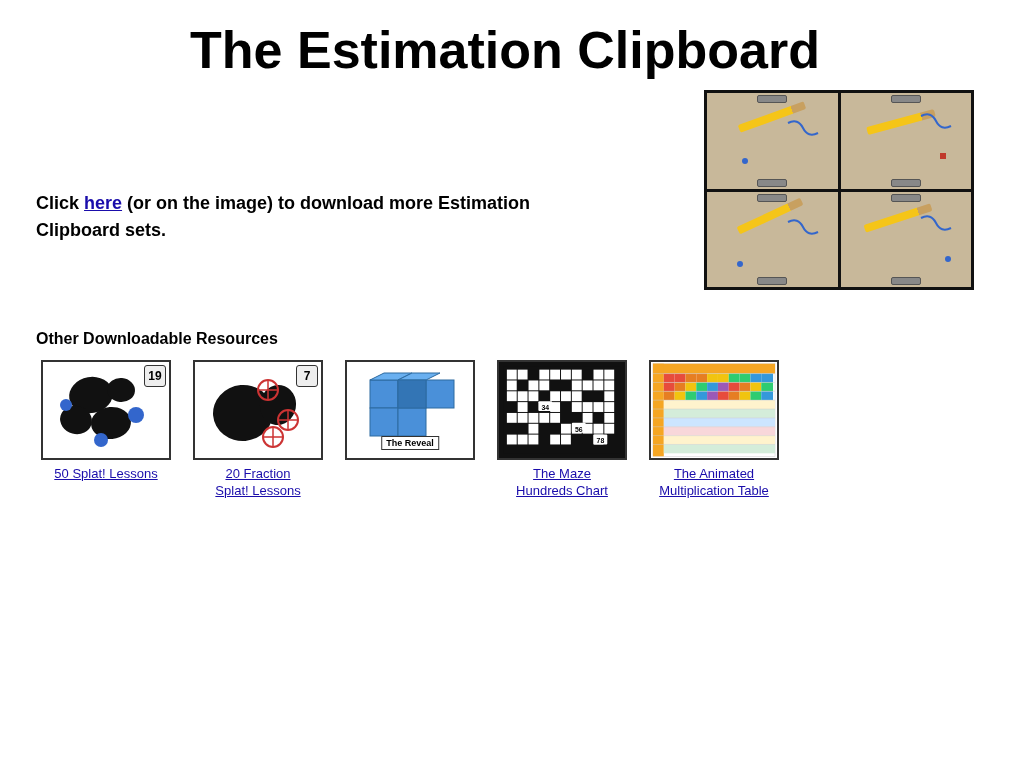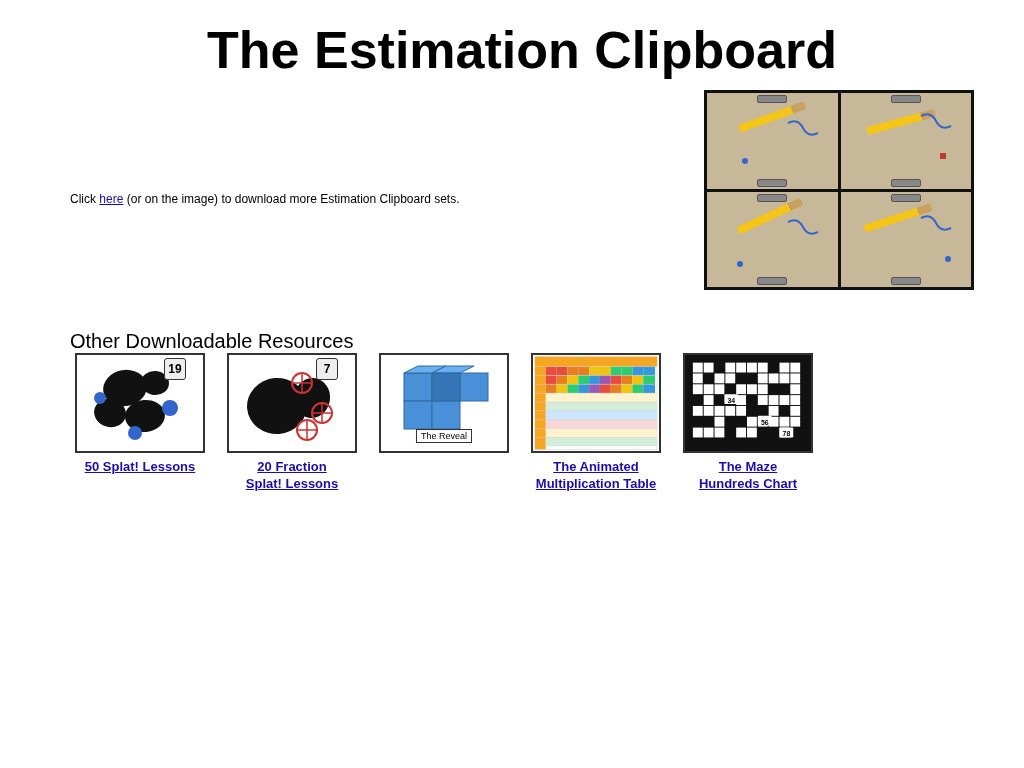--- a/index.html
+++ b/index.html
@@ -6,21 +6,21 @@
     body {
       font-family: Arial, sans-serif;
       background: #fff;
       color: #000;
       width: 1024px;
       min-height: 768px;
       overflow-x: hidden;
     }
     .page {
       width: 1024px;
-      padding: 20px 50px 30px 70px;
+      padding: 20px 50px 30px 36px;
     }
     h1.main-title {
       font-size: 52px;
       font-weight: 900;
       text-align: center;
       margin-bottom: 10px;
       font-family: Arial Black, Arial, sans-serif;
     }
     h2.subtitle {
       font-size: 44px;
@@ -30,22 +30,22 @@
       margin-bottom: 30px;
     }
     .content-section {
       display: flex;
       align-items: flex-start;
       justify-content: space-between;
       margin-bottom: 40px;
       margin-top: 10px;
     }
     .description-text {
-      font-size: 12px;
-      font-weight: normal;
+      font-size: 18px;
+      font-weight: bold;
       padding-top: 100px;
       max-width: 580px;
       line-height: 1.5;
     }
     .description-text a {
       color: #1a0dab;
       text-decoration: underline;
     }
     .clipboard-image {
       width: 270px;
@@ -101,22 +101,23 @@
       left: 35px;
       width: 6px;
       height: 6px;
       background: #3366cc;
       border-radius: 50%;
     }
     .resources-section {
       margin-top: 10px;
     }
     .resources-title {
-      font-size: 20px;
-      font-weight: normal;
+      font-size: 16px;
+      font-weight: bold;
+      margin-bottom: 12px;
     }
     .resources-grid {
       display: flex;
       gap: 12px;
       align-items: flex-start;
       flex-wrap: nowrap;
     }
     .resource-item {
       display: flex;
       flex-direction: column;
@@ -135,30 +136,30 @@
       display: flex;
       align-items: center;
       justify-content: center;
       cursor: pointer;
     }
     .resource-label {
       font-size: 13px;
       color: #1a0dab;
       text-decoration: underline;
       cursor: pointer;
-      font-weight: bold;
+      font-weight: normal;
       line-height: 1.3;
     }
 
     
     .thumb-splat1 { background: #fff; }
     .corner-badge {
       position: absolute;
       top: 3px;
-      right: 17px;
+      right: 3px;
       width: 22px;
       height: 22px;
       background: #eee;
       border: 1px solid #333;
       border-radius: 3px;
       font-size: 12px;
       font-weight: bold;
       display: flex;
       align-items: center;
       justify-content: center;
@@ -168,21 +169,21 @@
     .thumb-fraction { background: #fff; }
 
     
     .thumb-cube { background: #fff; }
     .cube-reveal-label {
       position: absolute;
       bottom: 8px;
       left: 50%;
       transform: translateX(-50%);
       font-size: 9px;
-      font-weight: normal;
+      font-weight: bold;
       color: #000;
       border: 1px solid #333;
       padding: 1px 4px;
       background: #fff;
       white-space: nowrap;
     }
 
     
     .thumb-printable { background: #fff; }
 
@@ -310,20 +311,91 @@
             <polygon points="48,15 62,8 90,8 76,15" fill="#6ab0f0" stroke="#2d6aa0" stroke-width="1"></polygon>
 
             <polygon points="48,15 76,15 76,43 48,43" fill="#3375b5" stroke="#2d6aa0" stroke-width="1"></polygon>
           </svg>
           <div class="cube-reveal-label">The Reveal</div>
         </div>
       </div>
 
 
       <div class="resource-item">
+        <div class="resource-thumb thumb-maze">
+          <svg width="128" height="98" viewBox="0 0 128 98" style="background:#111">
+
+            <rect x="5" y="5" width="118" height="88" fill="#111"></rect>
+
+            <rect x="8" y="8" width="10" height="10" fill="#fff"></rect>
+            <rect x="19" y="8" width="10" height="10" fill="#fff"></rect>
+            <rect x="41" y="8" width="10" height="10" fill="#fff"></rect>
+            <rect x="52" y="8" width="10" height="10" fill="#fff"></rect>
+            <rect x="63" y="8" width="10" height="10" fill="#fff"></rect>
+            <rect x="74" y="8" width="10" height="10" fill="#fff"></rect>
+            <rect x="96" y="8" width="10" height="10" fill="#fff"></rect>
+            <rect x="107" y="8" width="10" height="10" fill="#fff"></rect>
+
+            <rect x="8" y="19" width="10" height="10" fill="#fff"></rect>
+            <rect x="30" y="19" width="10" height="10" fill="#fff"></rect>
+            <rect x="41" y="19" width="10" height="10" fill="#fff"></rect>
+            <rect x="74" y="19" width="10" height="10" fill="#fff"></rect>
+            <rect x="85" y="19" width="10" height="10" fill="#fff"></rect>
+            <rect x="96" y="19" width="10" height="10" fill="#fff"></rect>
+            <rect x="107" y="19" width="10" height="10" fill="#fff"></rect>
+
+            <rect x="8" y="30" width="10" height="10" fill="#fff"></rect>
+            <rect x="19" y="30" width="10" height="10" fill="#fff"></rect>
+            <rect x="30" y="30" width="10" height="10" fill="#fff"></rect>
+            <rect x="52" y="30" width="10" height="10" fill="#fff"></rect>
+            <rect x="63" y="30" width="10" height="10" fill="#fff"></rect>
+            <rect x="74" y="30" width="10" height="10" fill="#fff"></rect>
+            <rect x="107" y="30" width="10" height="10" fill="#fff"></rect>
+
+            <rect x="19" y="41" width="10" height="10" fill="#fff"></rect>
+            <rect x="52" y="41" width="10" height="10" fill="#fff"></rect>
+            <rect x="74" y="41" width="10" height="10" fill="#fff"></rect>
+            <rect x="85" y="41" width="10" height="10" fill="#fff"></rect>
+            <rect x="96" y="41" width="10" height="10" fill="#fff"></rect>
+            <rect x="107" y="41" width="10" height="10" fill="#fff"></rect>
+
+            <rect x="8" y="52" width="10" height="10" fill="#fff"></rect>
+            <rect x="19" y="52" width="10" height="10" fill="#fff"></rect>
+            <rect x="30" y="52" width="10" height="10" fill="#fff"></rect>
+            <rect x="41" y="52" width="10" height="10" fill="#fff"></rect>
+            <rect x="52" y="52" width="10" height="10" fill="#fff"></rect>
+            <rect x="85" y="52" width="10" height="10" fill="#fff"></rect>
+            <rect x="107" y="52" width="10" height="10" fill="#fff"></rect>
+
+            <rect x="30" y="63" width="10" height="10" fill="#fff"></rect>
+            <rect x="63" y="63" width="10" height="10" fill="#fff"></rect>
+            <rect x="74" y="63" width="10" height="10" fill="#fff"></rect>
+            <rect x="85" y="63" width="10" height="10" fill="#fff"></rect>
+            <rect x="96" y="63" width="10" height="10" fill="#fff"></rect>
+            <rect x="107" y="63" width="10" height="10" fill="#fff"></rect>
+
+            <rect x="8" y="74" width="10" height="10" fill="#fff"></rect>
+            <rect x="19" y="74" width="10" height="10" fill="#fff"></rect>
+            <rect x="30" y="74" width="10" height="10" fill="#fff"></rect>
+            <rect x="52" y="74" width="10" height="10" fill="#fff"></rect>
+            <rect x="63" y="74" width="10" height="10" fill="#fff"></rect>
+            <rect x="96" y="74" width="10" height="10" fill="#fff"></rect>
+
+            <rect x="40" y="40" width="14" height="10" fill="#fff" rx="1"></rect>
+            <text x="47" y="49" font-size="7" text-anchor="middle" fill="#000" font-weight="bold">34</text>
+            <rect x="74" y="62" width="14" height="10" fill="#fff" rx="1"></rect>
+            <text x="81" y="71" font-size="7" text-anchor="middle" fill="#000" font-weight="bold">56</text>
+            <rect x="96" y="74" width="14" height="10" fill="#fff" rx="1"></rect>
+            <text x="103" y="83" font-size="7" text-anchor="middle" fill="#000" font-weight="bold">78</text>
+          </svg>
+        </div>
+        <a class="resource-label" href="#">The Maze<br>Hundreds Chart</a>
+      </div>
+
+      <div class="resource-item">
         <div class="resource-thumb thumb-mult">
           <svg width="128" height="98" viewBox="0 0 128 98">
 
             <rect x="2" y="2" width="124" height="94" fill="#fff" stroke="#ccc" stroke-width="0.5"></rect>
 
             <rect x="2" y="2" width="124" height="10" fill="#f5a623"></rect>
 
             <rect x="2" y="2" width="11" height="94" fill="#f5a623"></rect>
 
             <rect x="13" y="12" width="11" height="9" fill="#e74c3c"></rect>
@@ -373,87 +445,16 @@
             <line x1="2" y1="48" x2="126" y2="48" stroke="#ccc" stroke-width="0.5"></line>
             <line x1="2" y1="57" x2="126" y2="57" stroke="#ccc" stroke-width="0.5"></line>
             <line x1="2" y1="66" x2="126" y2="66" stroke="#ccc" stroke-width="0.5"></line>
             <line x1="2" y1="75" x2="126" y2="75" stroke="#ccc" stroke-width="0.5"></line>
             <line x1="2" y1="84" x2="126" y2="84" stroke="#ccc" stroke-width="0.5"></line>
           </svg>
         </div>
         <a class="resource-label" href="#">The Animated<br>Multiplication Table</a>
       </div>
 
-      <div class="resource-item">
-        <div class="resource-thumb thumb-maze">
-          <svg width="128" height="98" viewBox="0 0 128 98" style="background:#111">
-
-            <rect x="5" y="5" width="118" height="88" fill="#111"></rect>
-
-            <rect x="8" y="8" width="10" height="10" fill="#fff"></rect>
-            <rect x="19" y="8" width="10" height="10" fill="#fff"></rect>
-            <rect x="41" y="8" width="10" height="10" fill="#fff"></rect>
-            <rect x="52" y="8" width="10" height="10" fill="#fff"></rect>
-            <rect x="63" y="8" width="10" height="10" fill="#fff"></rect>
-            <rect x="74" y="8" width="10" height="10" fill="#fff"></rect>
-            <rect x="96" y="8" width="10" height="10" fill="#fff"></rect>
-            <rect x="107" y="8" width="10" height="10" fill="#fff"></rect>
-
-            <rect x="8" y="19" width="10" height="10" fill="#fff"></rect>
-            <rect x="30" y="19" width="10" height="10" fill="#fff"></rect>
-            <rect x="41" y="19" width="10" height="10" fill="#fff"></rect>
-            <rect x="74" y="19" width="10" height="10" fill="#fff"></rect>
-            <rect x="85" y="19" width="10" height="10" fill="#fff"></rect>
-            <rect x="96" y="19" width="10" height="10" fill="#fff"></rect>
-            <rect x="107" y="19" width="10" height="10" fill="#fff"></rect>
-
-            <rect x="8" y="30" width="10" height="10" fill="#fff"></rect>
-            <rect x="19" y="30" width="10" height="10" fill="#fff"></rect>
-            <rect x="30" y="30" width="10" height="10" fill="#fff"></rect>
-            <rect x="52" y="30" width="10" height="10" fill="#fff"></rect>
-            <rect x="63" y="30" width="10" height="10" fill="#fff"></rect>
-            <rect x="74" y="30" width="10" height="10" fill="#fff"></rect>
-            <rect x="107" y="30" width="10" height="10" fill="#fff"></rect>
-
-            <rect x="19" y="41" width="10" height="10" fill="#fff"></rect>
-            <rect x="52" y="41" width="10" height="10" fill="#fff"></rect>
-            <rect x="74" y="41" width="10" height="10" fill="#fff"></rect>
-            <rect x="85" y="41" width="10" height="10" fill="#fff"></rect>
-            <rect x="96" y="41" width="10" height="10" fill="#fff"></rect>
-            <rect x="107" y="41" width="10" height="10" fill="#fff"></rect>
-
-            <rect x="8" y="52" width="10" height="10" fill="#fff"></rect>
-            <rect x="19" y="52" width="10" height="10" fill="#fff"></rect>
-            <rect x="30" y="52" width="10" height="10" fill="#fff"></rect>
-            <rect x="41" y="52" width="10" height="10" fill="#fff"></rect>
-            <rect x="52" y="52" width="10" height="10" fill="#fff"></rect>
-            <rect x="85" y="52" width="10" height="10" fill="#fff"></rect>
-            <rect x="107" y="52" width="10" height="10" fill="#fff"></rect>
-
-            <rect x="30" y="63" width="10" height="10" fill="#fff"></rect>
-            <rect x="63" y="63" width="10" height="10" fill="#fff"></rect>
-            <rect x="74" y="63" width="10" height="10" fill="#fff"></rect>
-            <rect x="85" y="63" width="10" height="10" fill="#fff"></rect>
-            <rect x="96" y="63" width="10" height="10" fill="#fff"></rect>
-            <rect x="107" y="63" width="10" height="10" fill="#fff"></rect>
-
-            <rect x="8" y="74" width="10" height="10" fill="#fff"></rect>
-            <rect x="19" y="74" width="10" height="10" fill="#fff"></rect>
-            <rect x="30" y="74" width="10" height="10" fill="#fff"></rect>
-            <rect x="52" y="74" width="10" height="10" fill="#fff"></rect>
-            <rect x="63" y="74" width="10" height="10" fill="#fff"></rect>
-            <rect x="96" y="74" width="10" height="10" fill="#fff"></rect>
-
-            <rect x="40" y="40" width="14" height="10" fill="#fff" rx="1"></rect>
-            <text x="47" y="49" font-size="7" text-anchor="middle" fill="#000" font-weight="bold">34</text>
-            <rect x="74" y="62" width="14" height="10" fill="#fff" rx="1"></rect>
-            <text x="81" y="71" font-size="7" text-anchor="middle" fill="#000" font-weight="bold">56</text>
-            <rect x="96" y="74" width="14" height="10" fill="#fff" rx="1"></rect>
-            <text x="103" y="83" font-size="7" text-anchor="middle" fill="#000" font-weight="bold">78</text>
-          </svg>
-        </div>
-        <a class="resource-label" href="#">The Maze<br>Hundreds Chart</a>
-      </div>
-
     </div>
   </div>
 
 </div>
 
 </body></html>

